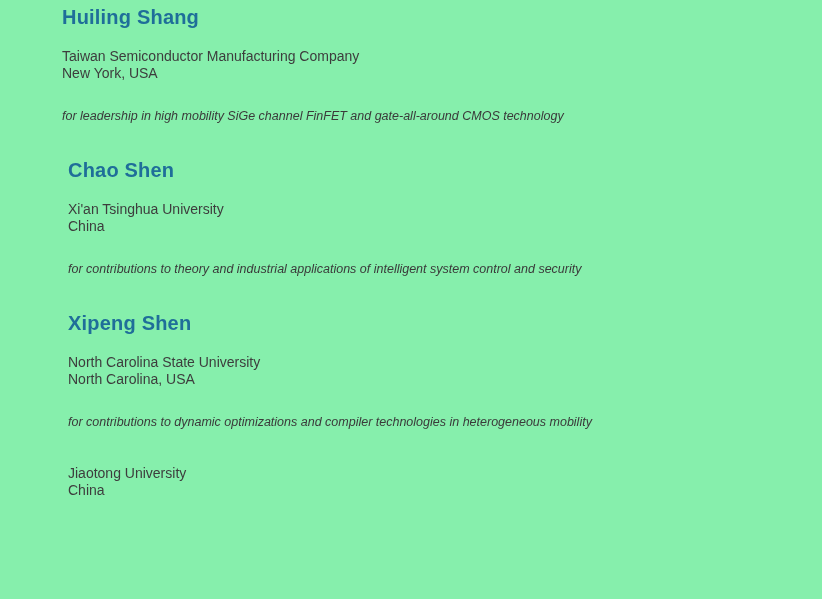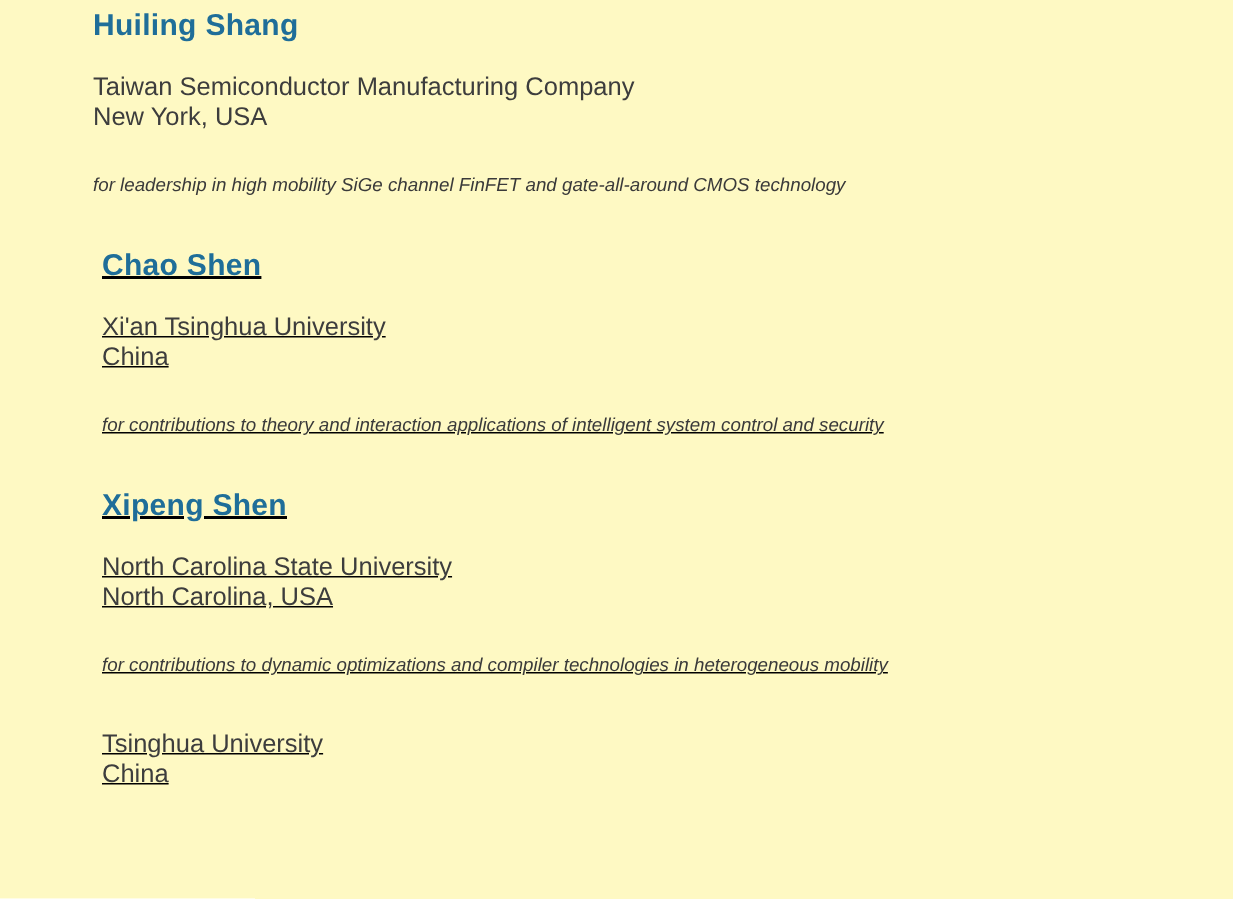--- a/index.html
+++ b/index.html
@@ -5,41 +5,40 @@
   html, body {
     margin: 0;
     padding: 0;
     background: #ffffff;
     font-family: "Liberation Sans", sans-serif;
   }
   .page {
     position: relative;
     width: 822px;
     height: 599px;
-    background: #fef9c3;
+    background: #86efac;
     overflow: hidden;
     box-sizing: border-box;
     padding: 6px 30px 0 62px;
   }
   .entry {
     margin: 0 0 0 0;
   }
   .entry.indented {
     margin-left: 6px;
-    text-decoration: underline;
   }
   .name {
     font-size: 20px;
     font-weight: bold;
     color: #1f6e99;
     margin: 0 0 19px 0;
     letter-spacing: 0.2px;
   }
   .affil {
-    font-size: 17px;
+    font-size: 14px;
     line-height: 1.18;
     color: #3d3d3d;
     margin: 0 0 28px 0;
   }
   .citation {
     font-size: 12.5px;
     font-style: italic;
     color: #3a3a3a;
     margin: 0 0 36px 0;
   }
@@ -57,32 +56,32 @@
     </p>
     <p class="citation">for leadership in high mobility SiGe channel FinFET and gate-all-around CMOS technology</p>
   </section>
 
   <section class="entry indented">
     <h2 class="name">Chao Shen</h2>
     <p class="affil">
       <span>Xi'an Tsinghua University</span><br>
       <span>China</span>
     </p>
-    <p class="citation">for contributions to theory and interaction applications of intelligent system control and security</p>
+    <p class="citation">for contributions to theory and industrial applications of intelligent system control and security</p>
   </section>
 
   <section class="entry indented">
     <h2 class="name">Xipeng Shen</h2>
     <p class="affil">
       <span>North Carolina State University</span><br>
       <span>North Carolina, USA</span>
     </p>
     <p class="citation">for contributions to dynamic optimizations and compiler technologies in heterogeneous mobility</p>
   </section>
 
   <section class="entry indented">
     <p class="affil">
-      <span>Tsinghua University</span><br>
+      <span>Jiaotong University</span><br>
       <span>China</span>
     </p>
   </section>
 
 </div>
 
 </body></html>

